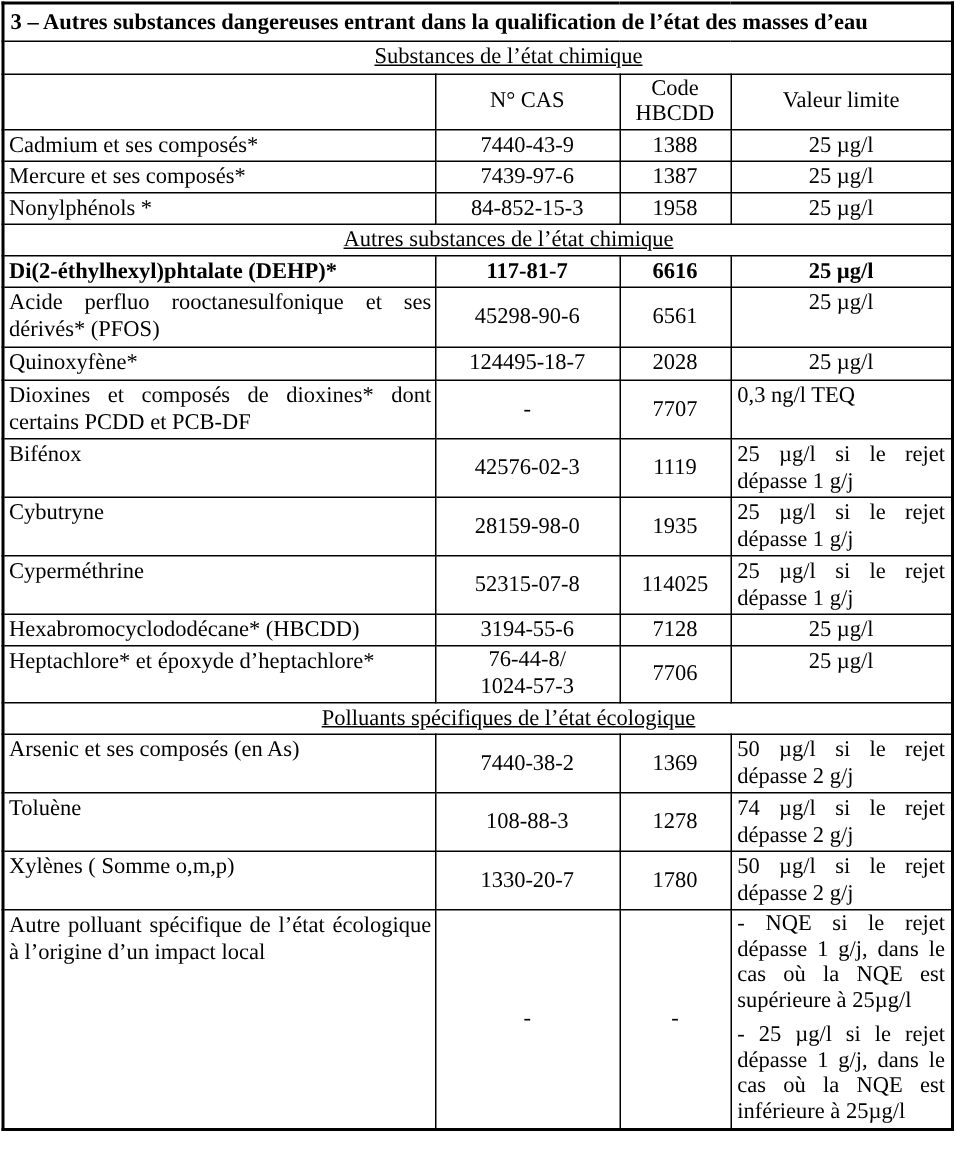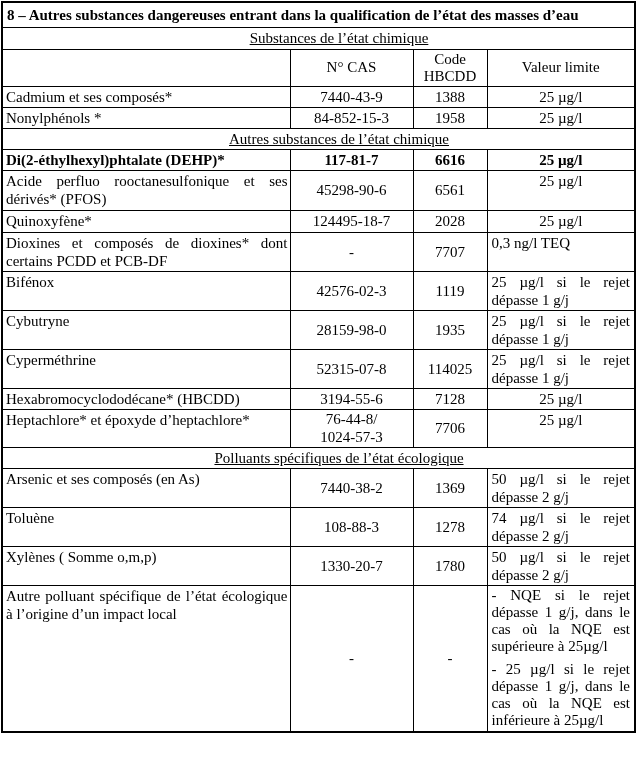--- a/index.html
+++ b/index.html
@@ -63,35 +63,41 @@
 
 <table>
   <colgroup>
     <col class="c-name">
       <col class="c-cas">
       <col class="c-sandre">
       <col class="c-limit">
   </colgroup>
   <tbody>
     <tr style="height:25px">
-      <td colspan="4" class="title-cell">8 – Autres substances dangereuses entrant dans la qualification de l’état des masses d’eau</td>
+      <td colspan="4" class="title-cell">3 – Autres substances dangereuses entrant dans la qualification de l’état des masses d’eau</td>
     </tr>
   <tr style="height: 22px;">
         <td colspan="4" class="section-cell"><span>Substances de l’état chimique</span></td>
       </tr>
       <tr style="height: 37px;">
         <td class="header-cell"></td>
         <td class="header-cell">N° CAS</td>
         <td class="header-cell">Code HBCDD</td>
         <td class="header-cell">Valeur limite</td>
       </tr>
       <tr style="height: 21px;">
         <td class="name">Cadmium et ses composés*</td>
         <td class="cas">7440-43-9</td>
         <td class="sandre">1388</td>
+        <td class="limit center">25 µg/l</td>
+      </tr>
+      <tr style="height: 19px;">
+        <td class="name">Mercure et ses composés*</td>
+        <td class="cas">7439-97-6</td>
+        <td class="sandre">1387</td>
         <td class="limit center">25 µg/l</td>
       </tr>
       <tr style="height: 20px;">
         <td class="name">Nonylphénols *</td>
         <td class="cas">84-852-15-3</td>
         <td class="sandre">1958</td>
         <td class="limit center">25 µg/l</td>
       </tr>
       <tr style="height: 21px;">
         <td colspan="4" class="section-cell"><span>Autres substances de l’état chimique</span></td>

